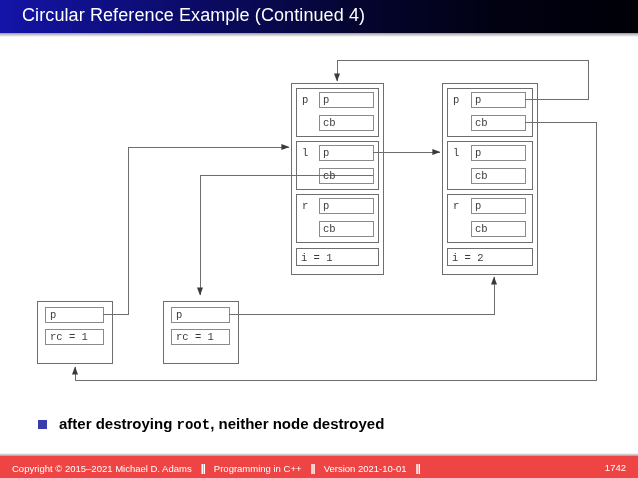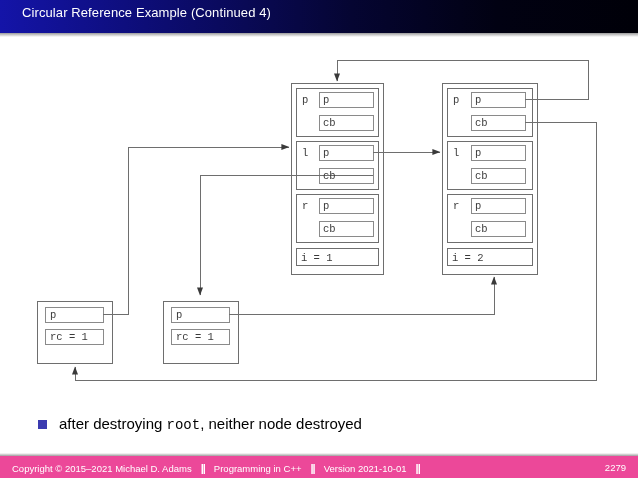--- a/index.html
+++ b/index.html
@@ -15,21 +15,21 @@
   
   #title-bar {
     position: absolute;
     left: 0; top: 0;
     width: 638px; height: 33px;
     background: linear-gradient(to right, #1414a8 0%, #0c0c70 26%, #050532 55%, #010112 78%, #000008 100%);
   }
   #title-text {
     position: absolute;
     left: 22px; top: 5px;
-    font-size: 13px;
+    font-size: 18px;
     color: #ffffff;
     letter-spacing: 0.1px;
     white-space: nowrap;
   }
   #title-underline {
     position: absolute;
     left: 0; top: 33px;
     width: 638px; height: 4px;
     background: linear-gradient(to bottom, #9a9a9a 0%, #c9c9c9 45%, #ffffff 100%);
   }
@@ -51,37 +51,38 @@
   #bullet-square {
     width: 9px; height: 9px;
     background: #3b3bb0;
     margin-right: 12px;
     flex: 0 0 auto;
   }
   #bullet-text {
     font-size: 15px;
     color: #000000;
     white-space: nowrap;
+    font-weight: bold;
   }
   #bullet-text .mono {
     font-family: "Liberation Mono", monospace;
     font-size: 14px;
   }
   
   #footer-rule {
     position: absolute;
     left: 0; top: 453px;
     width: 638px; height: 3px;
     background: linear-gradient(to bottom, #ffffff 0%, #cfcfcf 50%, #9d9d9d 100%);
   }
   #footer {
     position: absolute;
     left: 0; top: 456px;
     width: 638px; height: 22px;
-    background: #ec4899;
+    background: #ef4444;
     color: #ffffff;
     font-size: 9.5px;
   }
   #footer-left {
     position: absolute;
     left: 12px; top: 6px;
     display: flex;
     align-items: center;
     white-space: nowrap;
   }
@@ -204,14 +205,14 @@
 <div id="footer-rule"></div>
 <div id="footer">
   <div id="footer-left">
     <span>Copyright © 2015–2021 Michael D. Adams</span>
     <span class="sep">||</span>
     <span>Programming in C++</span>
     <span class="sep">||</span>
     <span>Version 2021-10-01</span>
     <span class="sep">||</span>
   </div>
-  <div id="footer-page">2279</div>
+  <div id="footer-page">1742</div>
 </div>
 
 </body></html>

